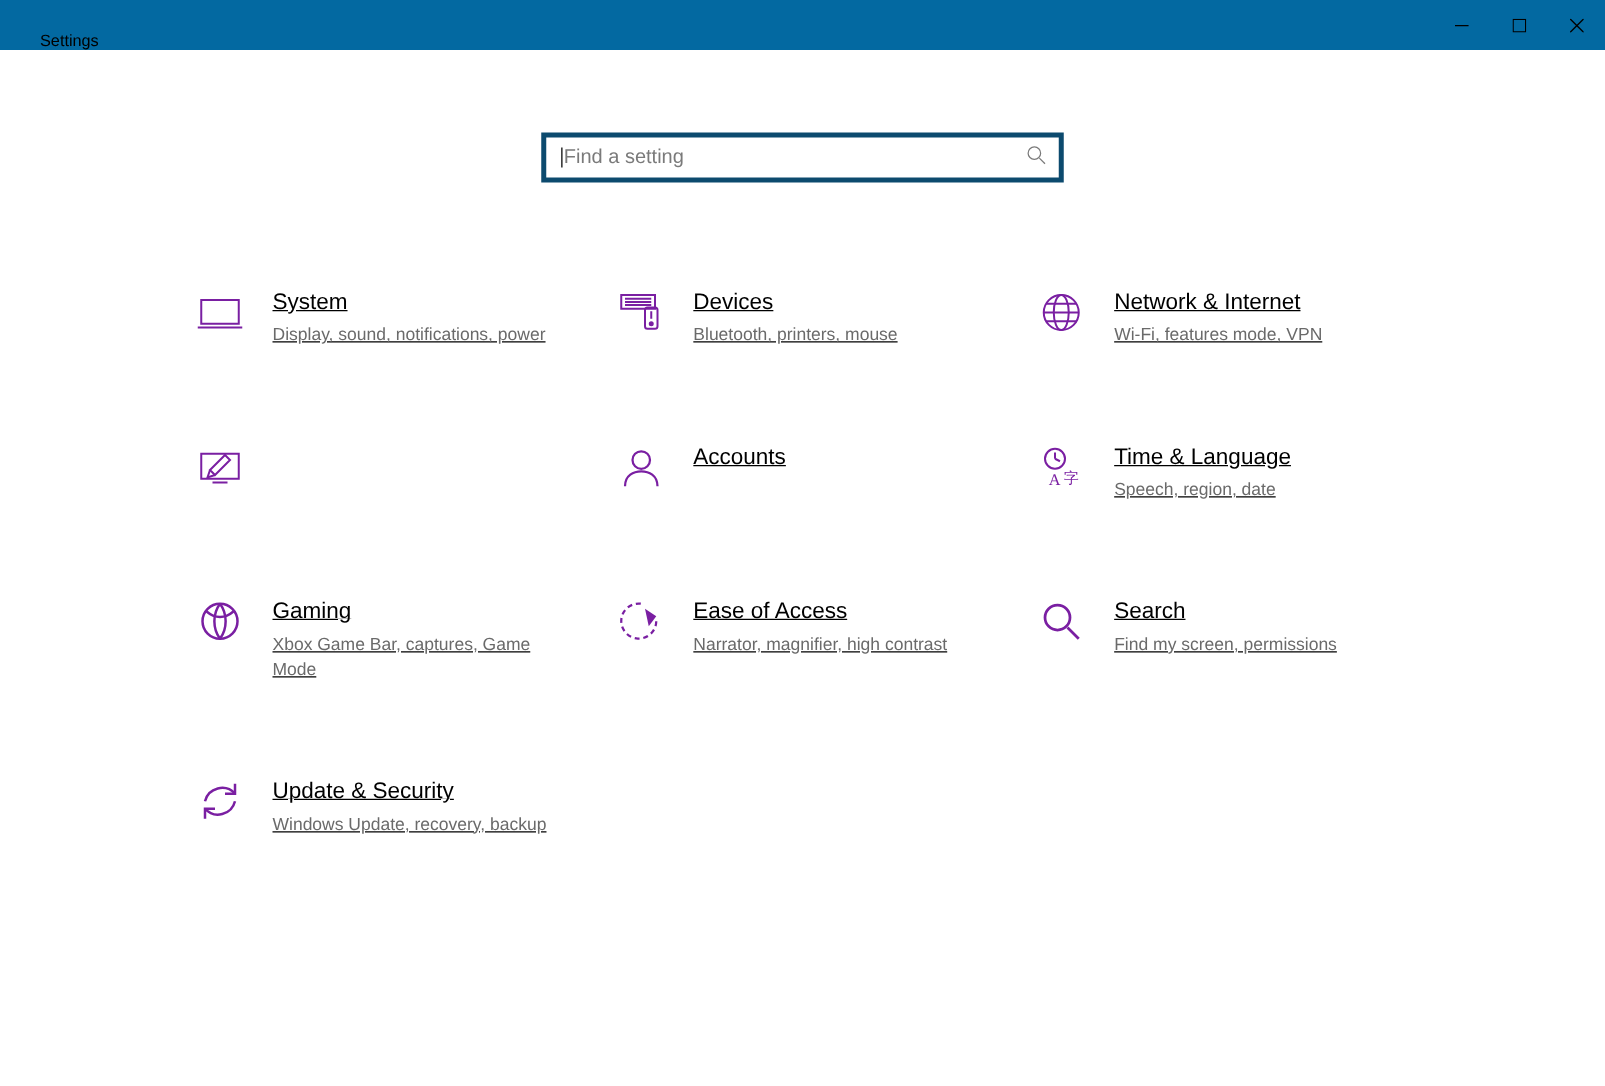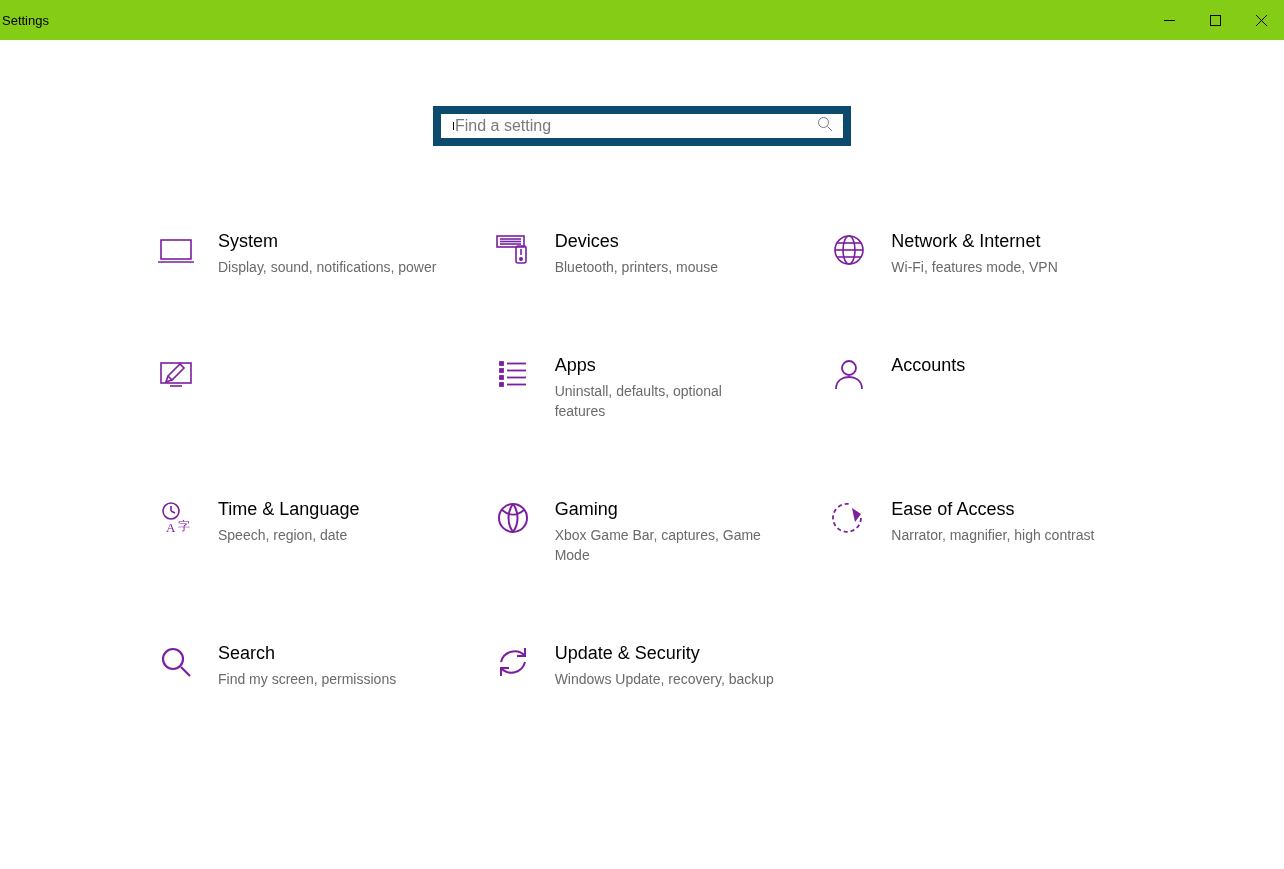--- a/index.html
+++ b/index.html
@@ -8,25 +8,25 @@
     padding: 0;
     font-family: "Segoe UI", Tahoma, sans-serif;
     background: #ffffff;
     color: #000;
     width: 1284px;
     height: 869px;
     overflow: hidden;
   }
   .titlebar {
     height: 40px;
-    background: #84cc16;
-    display: flex;
-    align-items: center;
+    background: #0369a1;
+    display: flex;
+    align-items: flex-end;
     justify-content: space-between;
-    padding-left: 2px;
+    padding-left: 32px;
   }
   .titlebar-title {
     font-size: 13px;
     color: #000;
   }
   .win-controls {
     display: flex;
     height: 100%;
   }
   .win-btn {
@@ -39,21 +39,21 @@
   }
   .win-btn svg { display:block; }
   .search-wrap {
     display: flex;
     justify-content: center;
     margin-top: 66px;
   }
   .search-box {
     width: 418px;
     height: 40px;
-    border: 8px solid #0c4a6e;
+    border: 4px solid #0c4a6e;
     display: flex;
     align-items: center;
     padding: 0 10px 0 12px;
     position: relative;
   }
   .search-box input {
     border: none;
     outline: none;
     flex: 1;
     font-size: 16px;
@@ -71,20 +71,21 @@
     background: #000;
   }
   .grid {
     width: 1000px;
     margin: 80px auto 16px auto;
     display: grid;
     grid-template-columns: repeat(3, 1fr);
     column-gap: 20px;
     row-gap: 68px;
     padding-left: 10px;
+    text-decoration: underline;
   }
   .tile {
     display: flex;
     align-items: flex-start;
     gap: 22px;
     cursor: default;
     padding: 4px;
   }
   .tile-icon {
     width: 40px;
@@ -206,38 +207,20 @@
     <div class="tile-icon">
       <svg viewBox="0 0 36 36" fill="none" stroke="currentColor" stroke-width="1.6">
           <rect x="3" y="7" width="30" height="20"></rect>
           <line x1="12" y1="30" x2="24" y2="30"></line>
           <path d="M10 20 L22 8 L26 12 L14 24 Z"></path>
           <path d="M10 20 L8 26 L14 24"></path>
         </svg>
     </div>
   </div>
 
-  <div class="tile">
-    <div class="tile-icon">
-      <svg viewBox="0 0 36 36" fill="none" stroke="currentColor" stroke-width="1.8">
-        <rect x="5" y="6" width="3" height="3" fill="currentColor"></rect>
-          <line x1="12" y1="7.5" x2="31" y2="7.5"></line>
-        <rect x="5" y="13" width="3" height="3" fill="currentColor"></rect>
-          <line x1="12" y1="14.5" x2="31" y2="14.5"></line>
-        <rect x="5" y="20" width="3" height="3" fill="currentColor"></rect>
-          <line x1="12" y1="21.5" x2="31" y2="21.5"></line>
-        <rect x="5" y="27" width="3" height="3" fill="currentColor"></rect>
-          <line x1="12" y1="28.5" x2="31" y2="28.5"></line>
-      </svg>
-    </div>
-    <div class="tile-text">
-      <div class="tile-title">Apps</div>
-      <div class="tile-desc">Uninstall, defaults, optional features</div>
-    </div>
-  </div>
 
   <div class="tile">
     <div class="tile-icon">
       <svg viewBox="0 0 36 36" fill="none" stroke="currentColor" stroke-width="1.8">
           <circle cx="18" cy="12" r="7"></circle>
           <path d="M5 33 C5 24 12 21 18 21 C24 21 31 24 31 33"></path>
         </svg>
     </div>
     <div class="tile-text">
       <div class="tile-title">Accounts</div>

